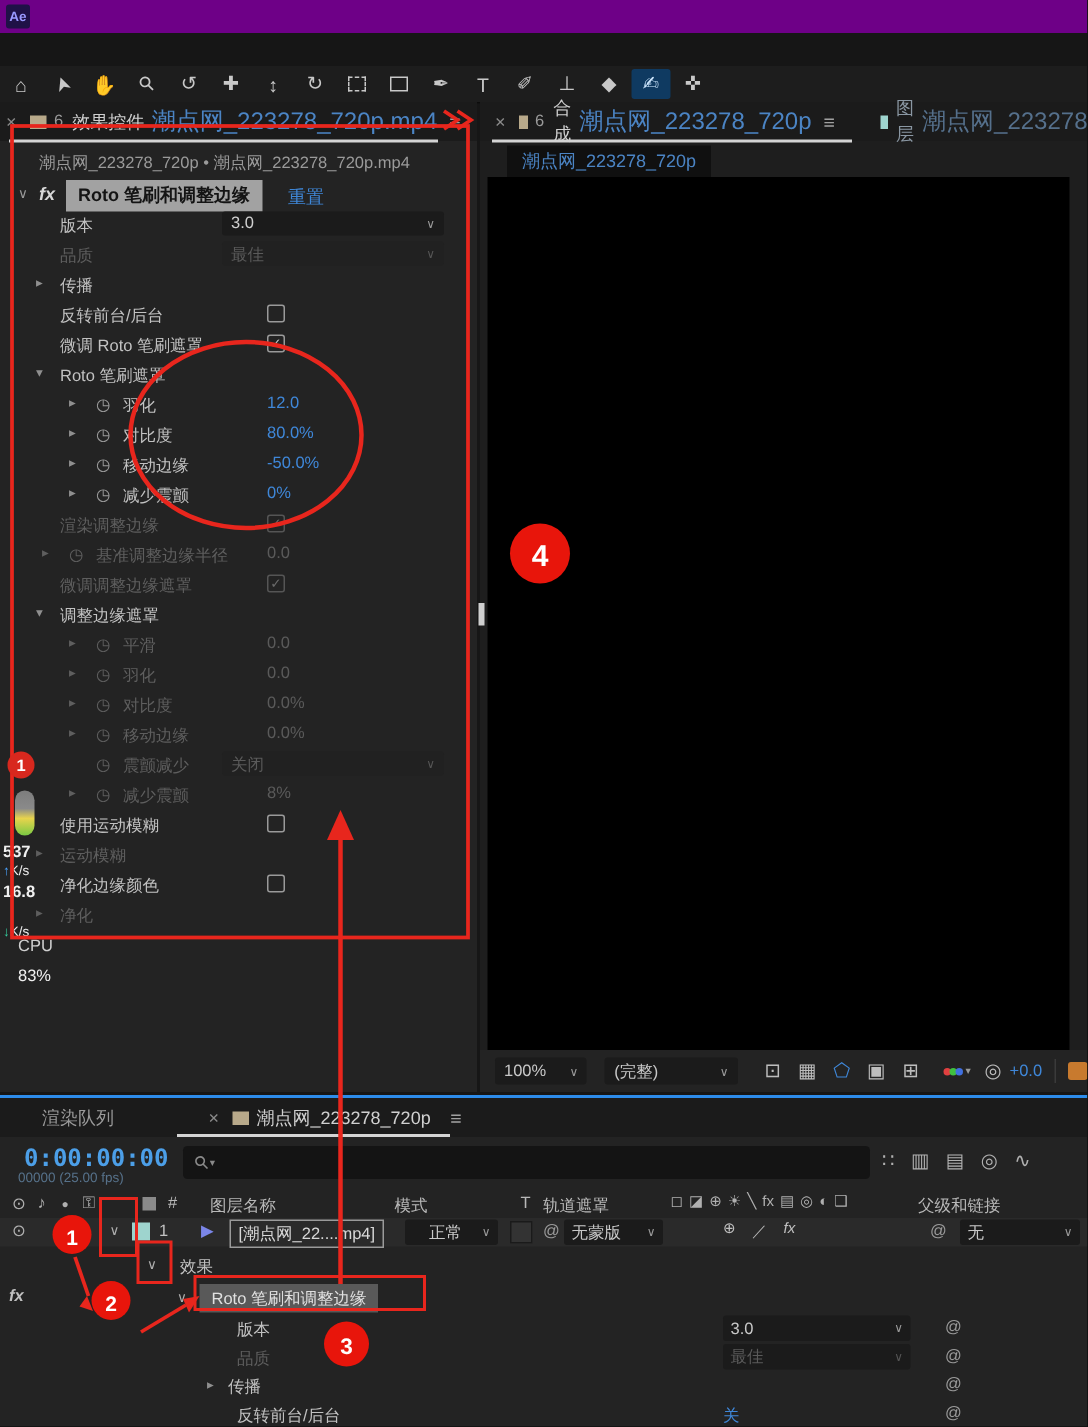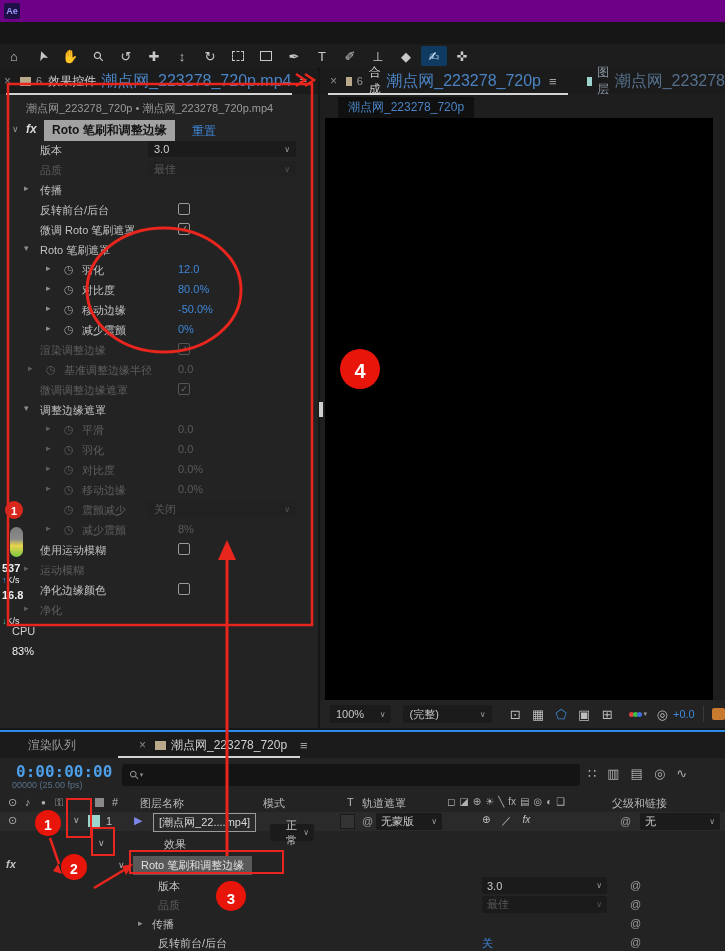--- a/index.html
+++ b/index.html
@@ -350,21 +350,21 @@
       <span class="abs hdr" style="left:612px;top:1px;">父级和链接</span>
     </div>
 
     <div class="abs" style="left:0;top:80px;width:725px;height:19px;background:#2a2a2a;">
       <span class="abs icon" style="left:8px;top:2px;font-size:11px;">⊙</span>
       <span class="abs icon" style="left:73px;top:3px;font-size:9px;">∨</span>
       <span class="abs" style="left:88px;top:3px;width:12px;height:12px;background:#9ed4ce;"></span>
       <span class="abs small" style="left:106px;top:3px;">1</span>
       <span class="abs" style="left:134px;top:2px;color:#7b86e8;font-size:11px;">▶</span>
       <span class="abs small nowrap" style="left:153px;top:1px;border:1px solid #9a9a9a;padding:1px 5px;color:#d8d8d8;">[潮点网_22....mp4]</span>
-      <div class="tl-dd" style="left:270px;top:12px;width:44px;padding-left:16px;">
+      <div class="tl-dd" style="left:270px;top:1px;width:62px;padding-left:16px;">
         <span>正常</span>
           <span style="font-size:8px;color:#9a9a9a;">∨</span>
       </div>
       <span class="abs" style="left:340px;top:2px;width:13px;height:13px;background:#333;border:1px solid #1a1a1a;"></span>
       <span class="pickwhip" style="left:362px;top:3px;">@</span>
       <div class="tl-dd" style="left:376px;top:1px;width:66px;">
         <span>无蒙版</span>
           <span style="font-size:8px;color:#9a9a9a;">∨</span>
       </div>
       <span id="layer-switches" class="abs" style="left:482px;top:2px;display:flex;gap:11px;">
@@ -374,21 +374,21 @@
         </span>
       <span class="pickwhip" style="left:620px;top:3px;">@</span>
       <div class="tl-dd" style="left:640px;top:1px;width:80px;">
         <span>无</span>
           <span style="font-size:8px;color:#9a9a9a;">∨</span>
       </div>
     </div>
 
     <div class="abs" style="left:0;top:103px;width:725px;height:19px;">
       <span class="abs icon" style="left:98px;top:3px;font-size:9px;">∨</span>
-      <span class="abs small" style="left:120px;top:2px;margin-left:44px;">效果</span>
+      <span class="abs small" style="left:120px;top:2px;">效果</span>
     </div>
     <div class="abs" style="left:0;top:124px;width:725px;height:20px;">
       <span class="abs" style="left:6px;top:2px;font-style:italic;font-weight:bold;color:#c0c0c0;font-size:11px;">fx</span>
       <span class="abs icon" style="left:118px;top:4px;font-size:9px;">∨</span>
       <span class="abs small nowrap" style="left:133px;top:0;background:#595959;color:#e0e0e0;padding:2px 8px;">Roto 笔刷和调整边缘</span>
     </div>
     <div id="tl-props">
         <div class="abs" style="left: 0px; top: 145px; width: 725px; height: 19px; font-size: 11px;">
           <span class="abs nowrap" style="left: 158px; top: 2px; color: rgb(194, 194, 194);">版本</span>
           <div class="tl-dd" style="left: 482px; top: 0px; width: 125px;">

